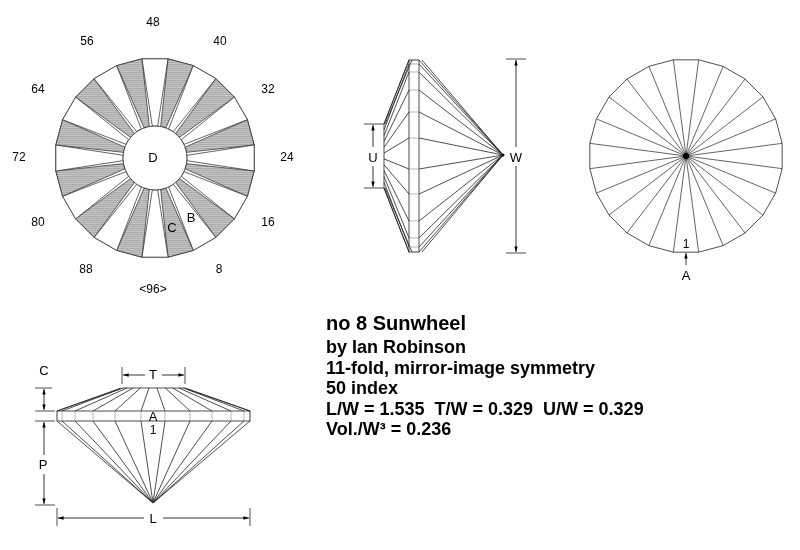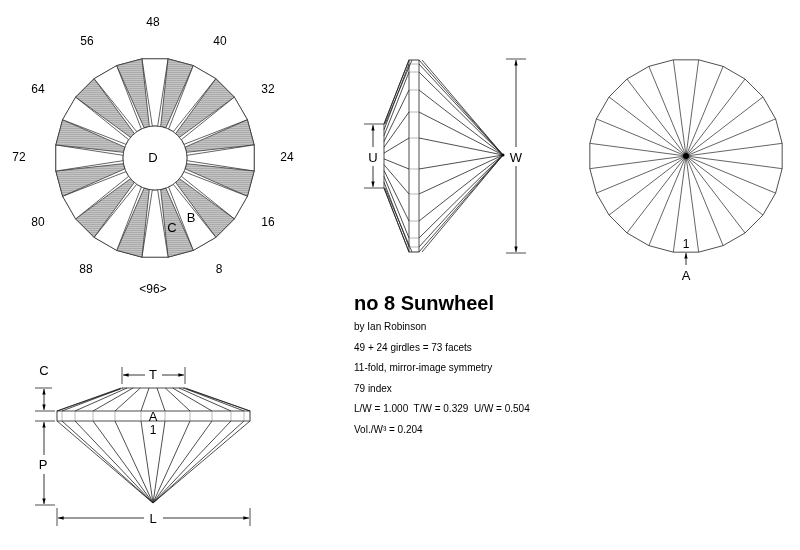--- a/index.html
+++ b/index.html
@@ -1,23 +1,23 @@
 <!DOCTYPE html>
 <html><head>
   <meta charset="utf-8">
   <style>
     html, body { margin: 0; padding: 0; background: #ffffff; }
     body { width: 800px; height: 550px; position: relative; overflow: hidden;
            font-family: "Liberation Sans", sans-serif; color: #000; }
     svg { position: absolute; left: 0; top: 0; }
     .lbl { font-family: "Liberation Sans", sans-serif; font-size: 12px; fill: #000; }
     .lbl13 { font-family: "Liberation Sans", sans-serif; font-size: 13px; fill: #000; }
-    #info { position: absolute; left: 326px; top: 290px; margin-left: 28px; }
+    #info { position: absolute; left: 326px; top: 310px; }
     #info .title { font-size: 20px; font-weight: bold; line-height: 26px; margin-bottom: 1px; }
-    #info .line { font-size: 10px; line-height: 20.6px; white-space: pre; }
+    #info .line { font-size: 18px; line-height: 20.6px; white-space: pre; font-weight: bold; }
   </style>
 </head>
 <body>
 
 <svg id="drawing" width="800" height="550" viewBox="0 0 800 550">
   <defs>
     <pattern id="hatch" width="4" height="2" patternUnits="userSpaceOnUse">
       <rect width="4" height="2" fill="#c4c4c4"></rect>
       <line x1="0" y1="0.5" x2="4" y2="0.5" stroke="#9a9a9a" stroke-width="0.6"></line>
     </pattern>
@@ -226,18 +226,17 @@
   <text class="lbl13" x="153" y="379" text-anchor="middle">T</text>
   <text class="lbl13" x="43" y="469" text-anchor="middle">P</text>
   <text class="lbl13" x="153" y="523" text-anchor="middle">L</text>
   <text class="lbl13" x="153" y="421" text-anchor="middle">A</text>
   <text class="lbl" x="153" y="434" text-anchor="middle">1</text>
 </svg>
 
 <div id="info">
   <div class="title">no 8 Sunwheel</div>
   <div class="line">by Ian Robinson</div>
-  <div class="line">49 + 24 girdles = 73 facets</div>
   <div class="line">11-fold, mirror-image symmetry</div>
-  <div class="line">79 index</div>
-  <div class="line">L/W = 1.000  T/W = 0.329  U/W = 0.504</div>
-  <div class="line">Vol./W³ = 0.204</div>
+  <div class="line">50 index</div>
+  <div class="line">L/W = 1.535  T/W = 0.329  U/W = 0.329</div>
+  <div class="line">Vol./W³ = 0.236</div>
 </div>
 
 </body></html>

